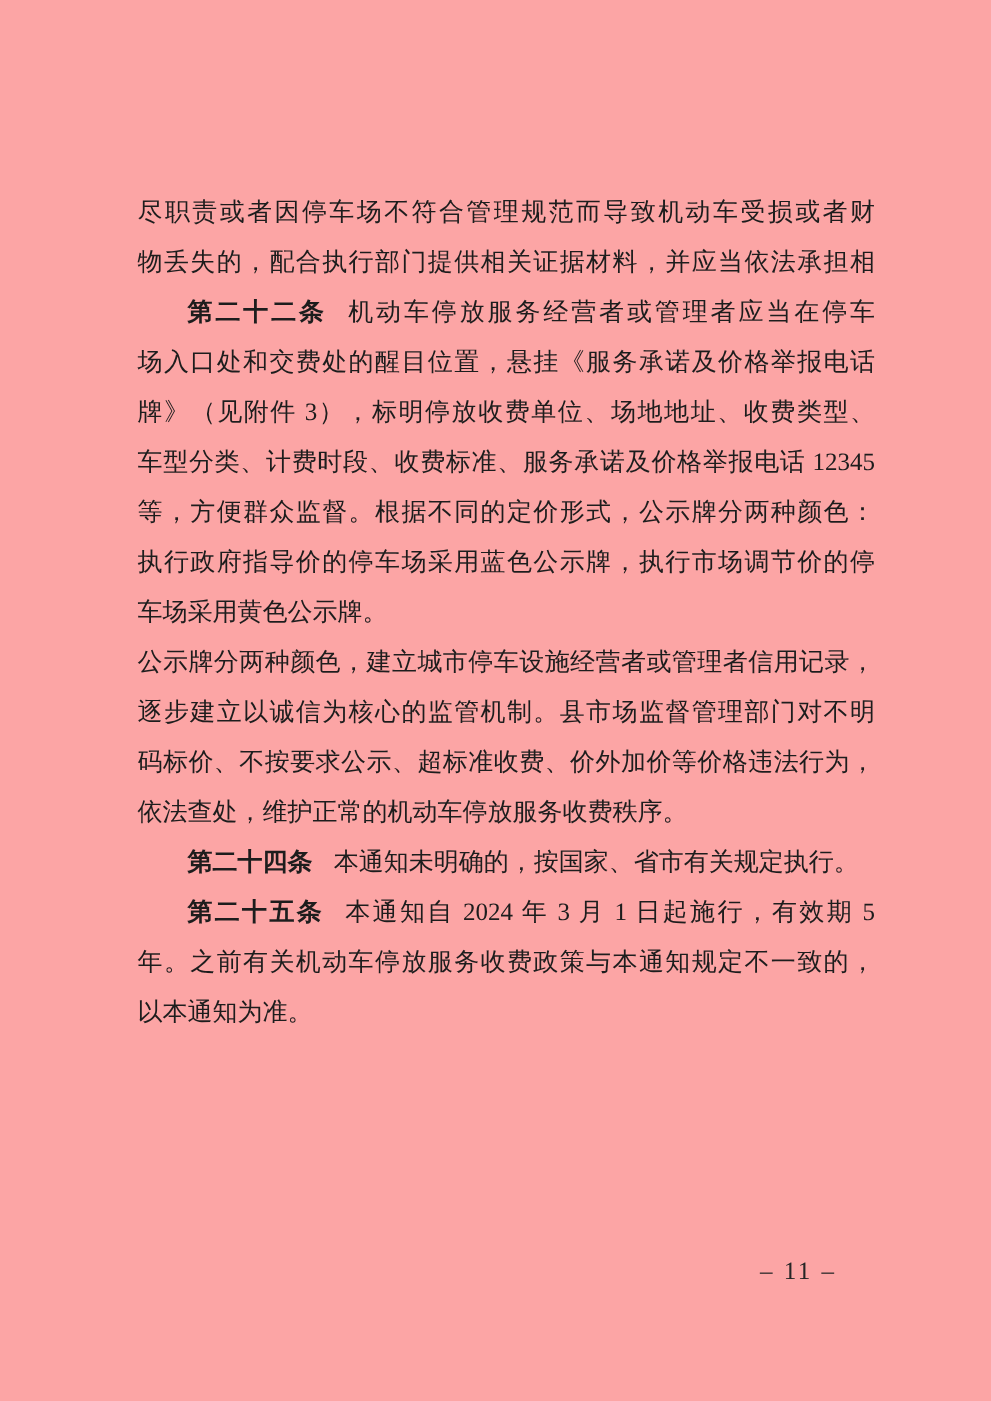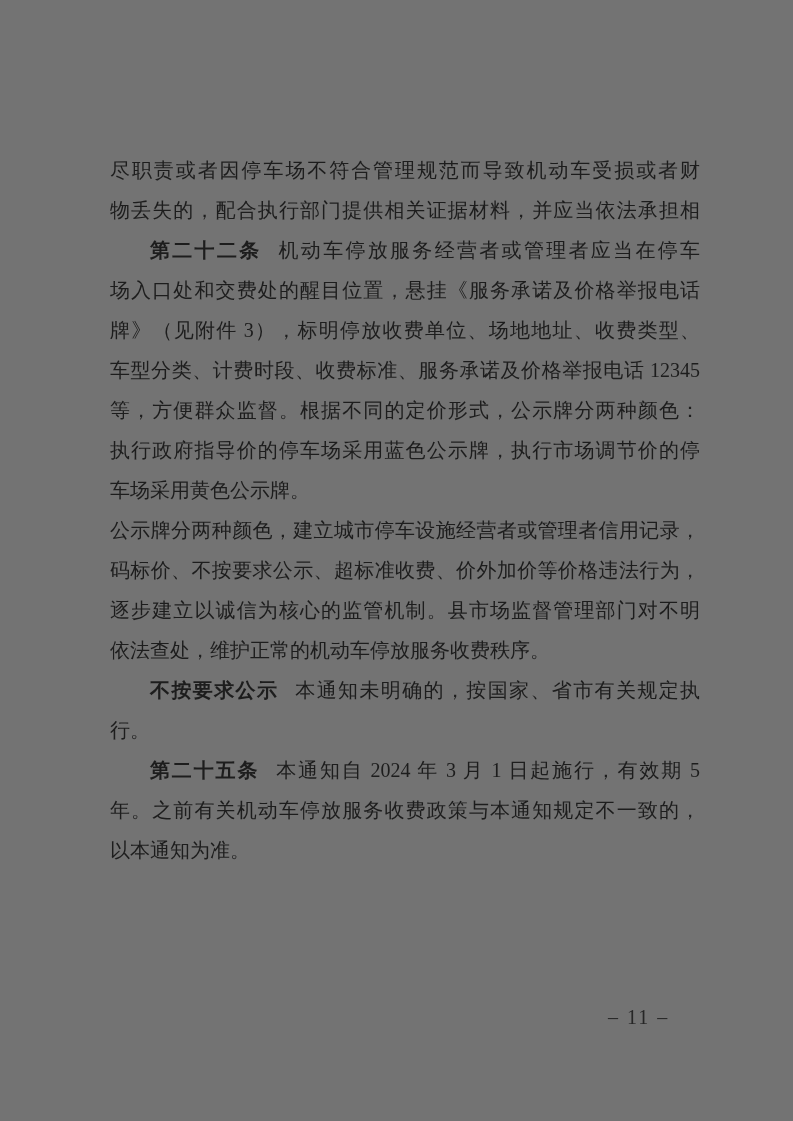--- a/index.html
+++ b/index.html
@@ -4,21 +4,21 @@
 <style>
   html, body {
     margin: 0;
     padding: 0;
     background: #e8e8e8;
   }
   .page {
     position: relative;
     width: 793px;
     height: 1121px;
-    background: #737373;
+    background: #fca5a5;
     font-family: "Liberation Serif", "DejaVu Serif", serif;
     overflow: hidden;
   }
   .content {
     position: absolute;
     left: 110px;
     top: 150px;
     width: 590px;
     color: #1d1d1d;
     font-size: 20px;
@@ -59,22 +59,22 @@
       <div class="line">尽职责或者因停车场不符合管理规范而导致机动车受损或者财</div>
       <div class="line">物丢失的，配合执行部门提供相关证据材料，并应当依法承担相</div>
       <div class="line indent"><span class="article">第二十二条</span>机动车停放服务经营者或管理者应当在停车</div>
       <div class="line">场入口处和交费处的醒目位置，悬挂《服务承诺及价格举报电话</div>
       <div class="line">牌》（见附件 3），标明停放收费单位、场地地址、收费类型、</div>
       <div class="line">车型分类、计费时段、收费标准、服务承诺及价格举报电话 12345</div>
       <div class="line">等，方便群众监督。根据不同的定价形式，公示牌分两种颜色：</div>
       <div class="line">执行政府指导价的停车场采用蓝色公示牌，执行市场调节价的停</div>
       <div class="line para-end">车场采用黄色公示牌。</div>
       <div class="line">公示牌分两种颜色，建立城市停车设施经营者或管理者信用记录，</div>
+      <div class="line">逐步建立以诚信为核心的监管机制。县市场监督管理部门对不明</div>
       <div class="line">码标价、不按要求公示、超标准收费、价外加价等价格违法行为，</div>
-      <div class="line">逐步建立以诚信为核心的监管机制。县市场监督管理部门对不明</div>
       <div class="line para-end">依法查处，维护正常的机动车停放服务收费秩序。</div>
-      <div class="line para-end indent"><span class="article">不按要求公示</span>本通知未明确的，按国家、省市有关规定执行。</div>
+      <div class="line para-end indent"><span class="article">第二十四条</span>本通知未明确的，按国家、省市有关规定执行。</div>
       <div class="line indent"><span class="article">第二十五条</span>本通知自 2024 年 3 月 1 日起施行，有效期 5</div>
       <div class="line">年。之前有关机动车停放服务收费政策与本通知规定不一致的，</div>
       <div class="line para-end">以本通知为准。</div>
     </main>
   <div class="footer">– 11 –</div>
 </div>
 
 </body></html>

